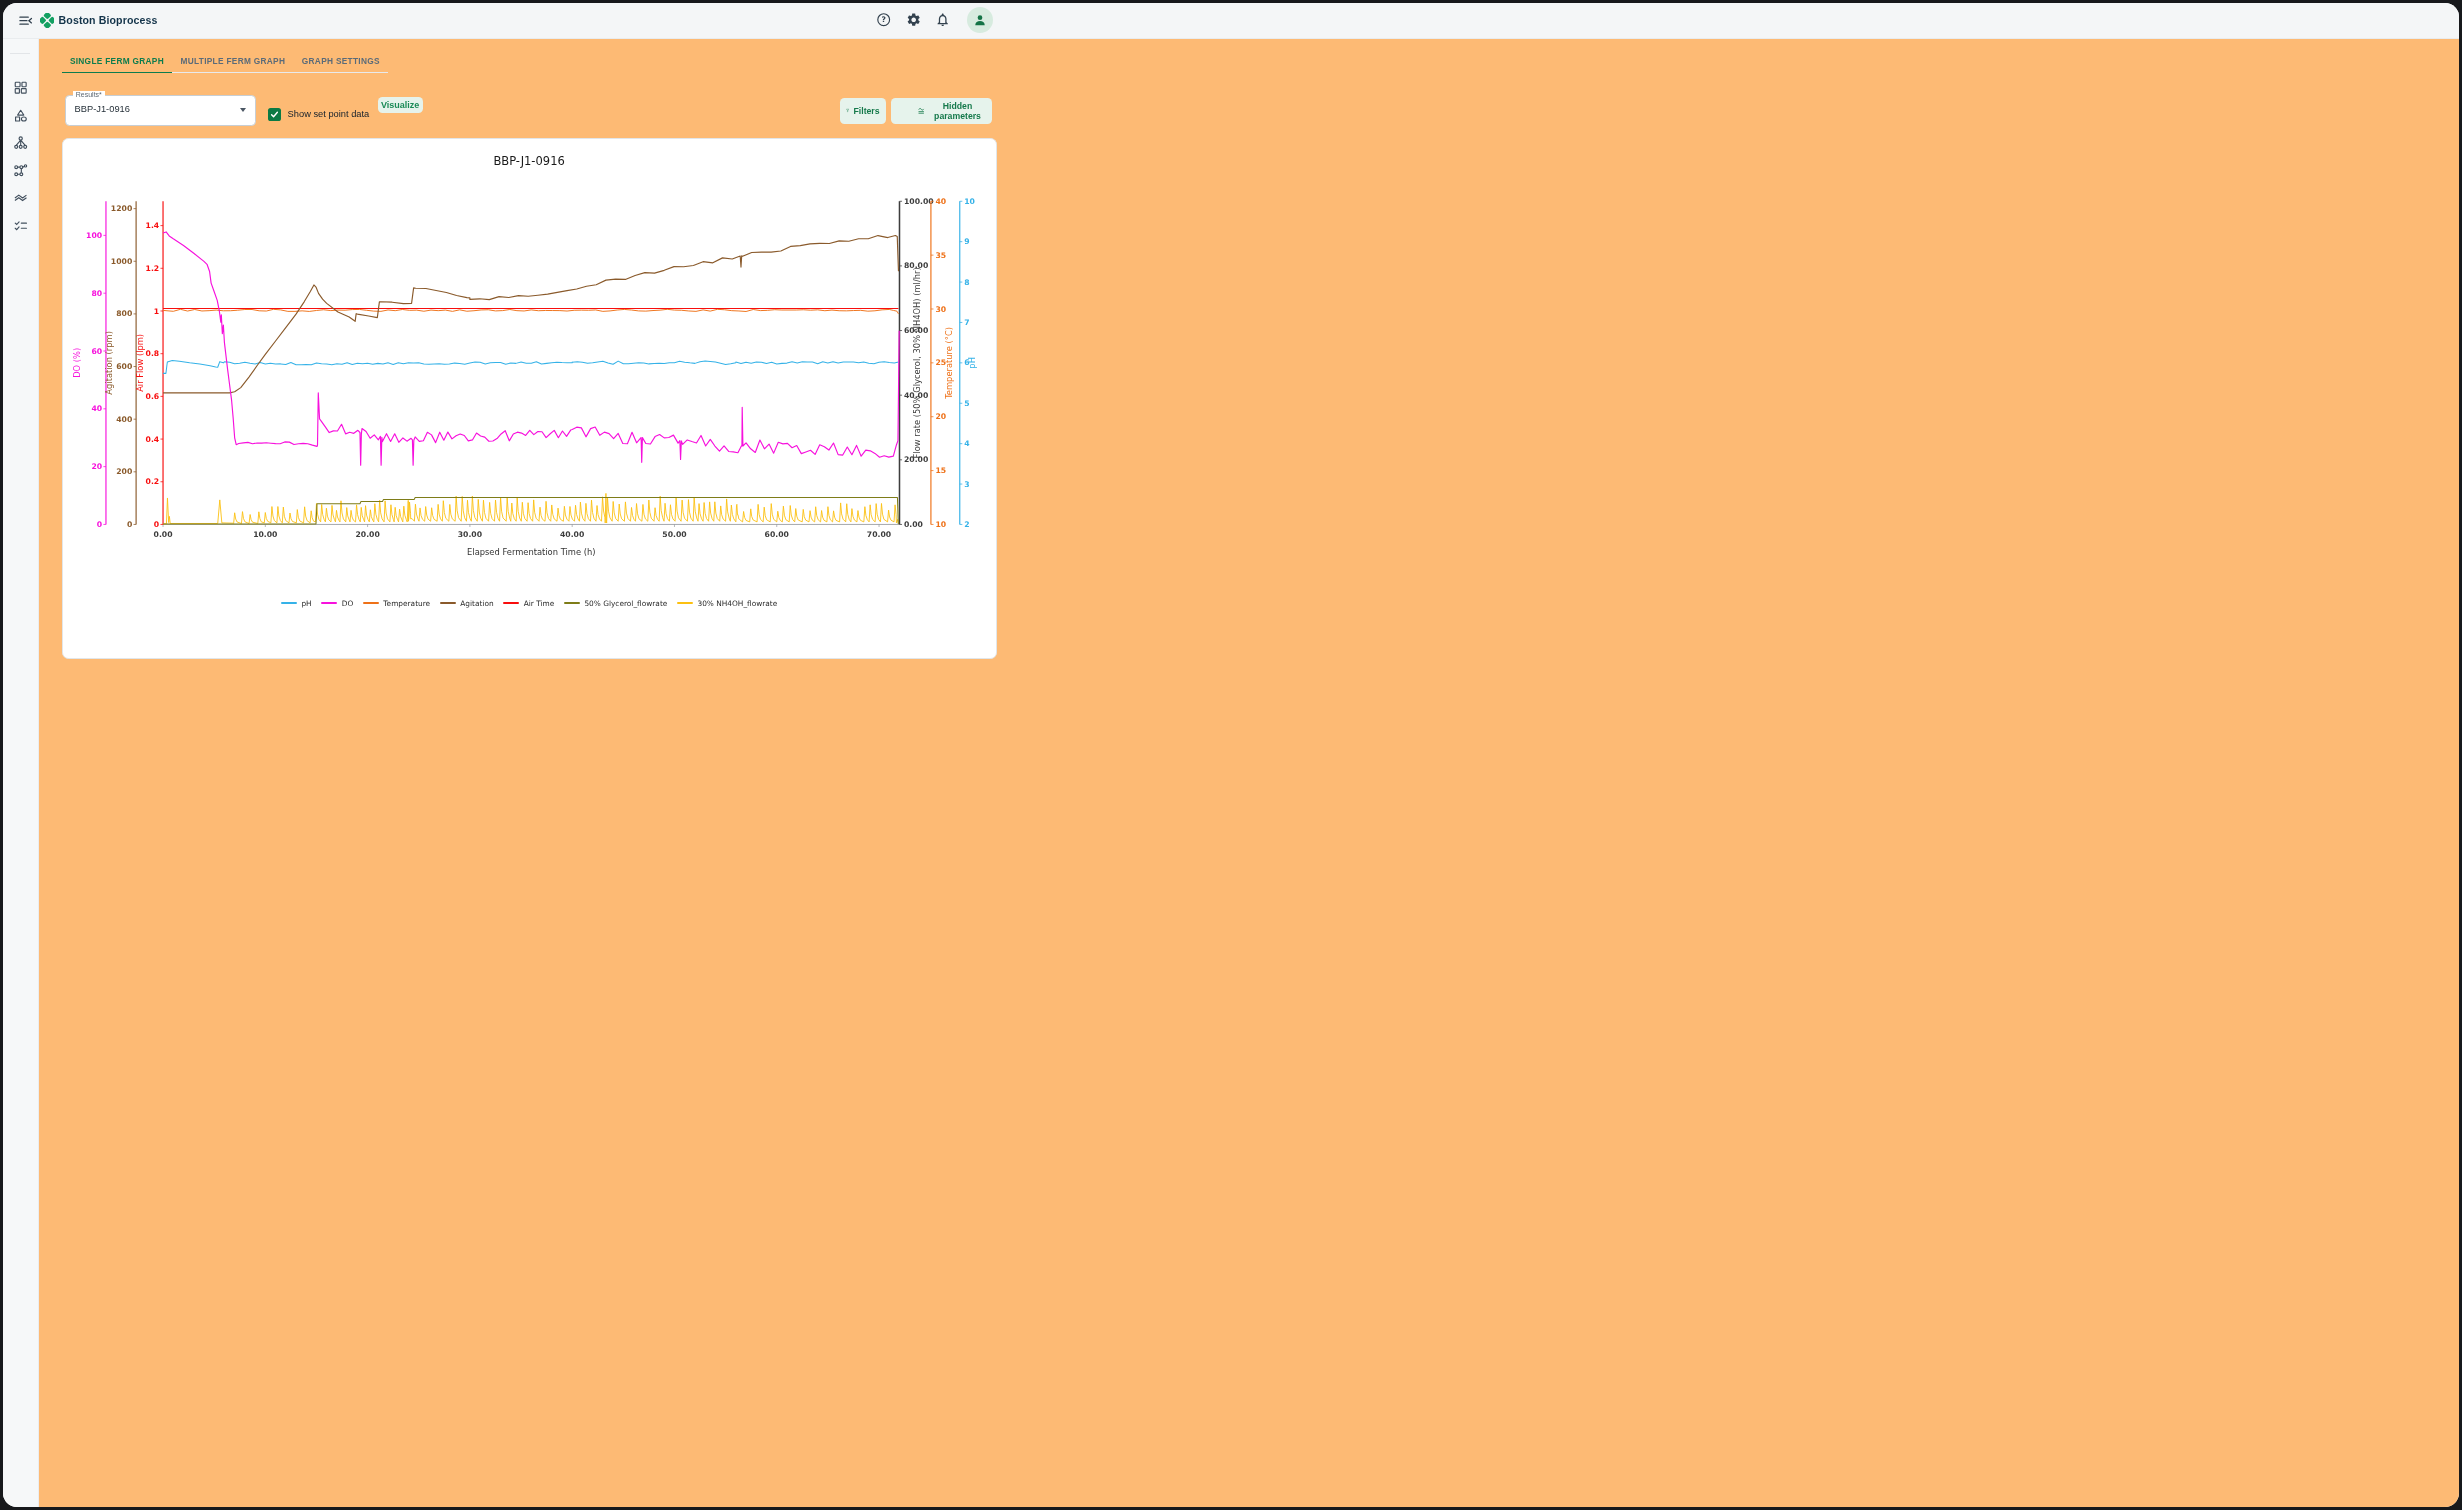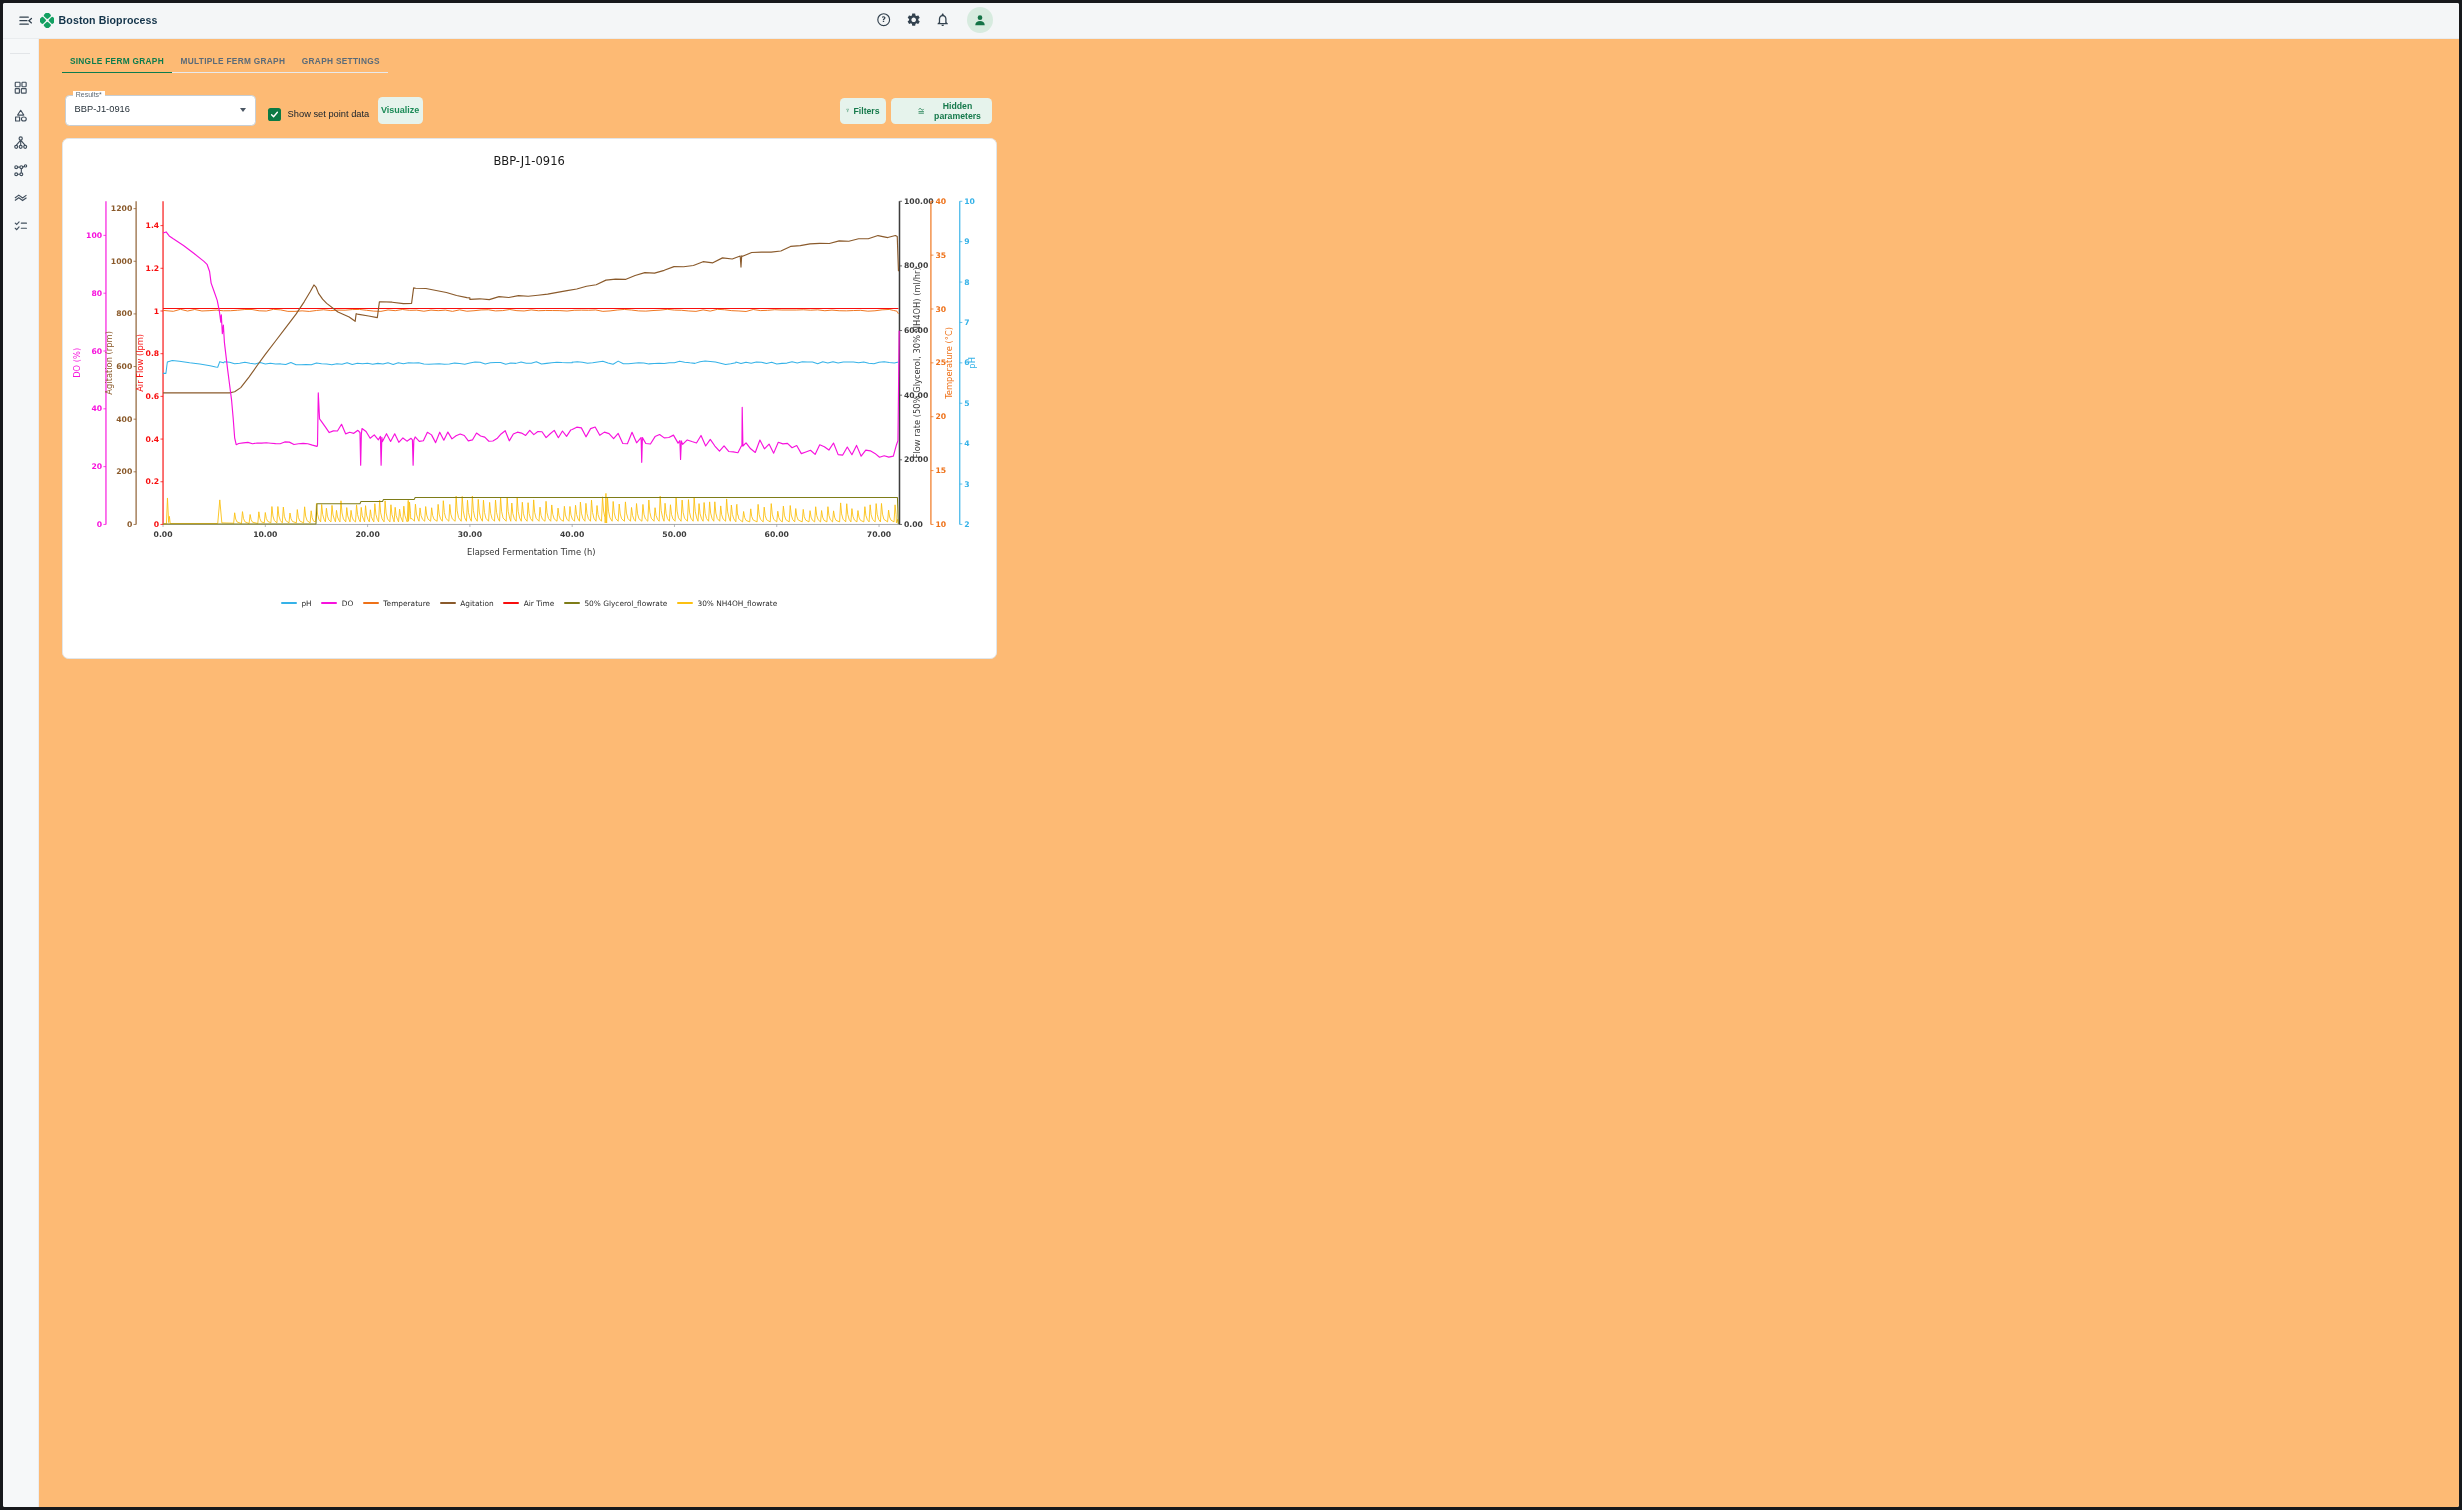--- a/index.html
+++ b/index.html
@@ -1,16 +1,16 @@
 <!DOCTYPE html>
 <html style="font-size:10.3px"><head>
 <meta charset="utf-8">
 <style>
   html,body{margin:0;padding:0;width:1005px;height:617px;background:#17191c;font-family:"Liberation Sans",sans-serif;}
-  .window{position:absolute;left:2.6px;top:2.6px;right:2.6px;bottom:2.6px;background:#ffffff;border-radius:2px;overflow:hidden;}
+  .window{position:absolute;left:2.6px;top:2.6px;right:2.6px;bottom:2.6px;background:#ffffff;border-radius:14px;overflow:hidden;}
   
   .topbar{position:absolute;left:0;top:0;right:0;height:35px;background:#f4f6f7;border-bottom:0.6px solid #e9ecee;z-index:5;}
   .hamburger{position:absolute;left:15.4px;top:10.3px;width:15.4px;height:15.4px;cursor:pointer;}
   .logo{position:absolute;left:37px;top:10.3px;width:14.7px;height:14.7px;}
   .brand{position:absolute;left:56px;top:11.5px;font-size:10.6px;font-weight:700;color:#14344a;letter-spacing:0.1px;}
   .iconbtn{position:absolute;top:9.6px;width:15.4px;height:15.4px;cursor:pointer;}
   .avatar{position:absolute;top:4.5px;left:964px;width:26px;height:26px;border-radius:50%;background:#d7ebdf;display:flex;align-items:center;justify-content:center;cursor:pointer;}
   
   .sidebar{position:absolute;left:0;top:36px;bottom:0;width:35px;background:#f6f8f9;border-right:0.6px solid #ebedf0;z-index:4;}
   .sidebar .divider{position:absolute;top:14.7px;left:7.7px;width:20px;height:0.6px;background:#e2e5e8;}
@@ -21,21 +21,21 @@
   .tab{padding:0 8.3px 6.4px 8.3px;font-size:8.3px;font-weight:700;letter-spacing:0.3px;color:#5a6b79;cursor:pointer;margin-bottom:-1.3px;border-bottom:1.9px solid transparent;white-space:nowrap;}
   .tab.active{color:#0d7c4e;border-bottom-color:#0d7c4e;}
   
   .select-field{position:absolute;left:26px;top:56px;width:189px;height:29px;border:1px solid #c7ced4;border-radius:4.5px;cursor:pointer;background:#fff;}
   .select-field .flabel{position:absolute;left:7px;top:-5.1px;background:#fff;padding:0 3.2px;font-size:7px;color:#5d6873;}
   .select-field .fvalue{position:absolute;left:9px;top:8.3px;font-size:9.3px;color:#1f2a33;}
   .select-field .caret{position:absolute;right:9px;top:12.2px;width:0;height:0;border-left:3.8px solid transparent;border-right:3.8px solid transparent;border-top:4.5px solid #4a5663;}
   .checkbox{position:absolute;left:229px;top:69px;width:13.5px;height:13.5px;background:#0b7a44;border-radius:2.6px;cursor:pointer;display:flex;align-items:center;justify-content:center;}
   .cb-label{position:absolute;left:249px;top:70px;font-size:9.3px;color:#15202b;}
   .btn-soft{position:absolute;background:#e6f3ec;color:#15794b;border:none;border-radius:4.5px;font-size:9px;font-weight:600;font-family:"Liberation Sans",sans-serif;display:flex;align-items:center;justify-content:center;gap:4.5px;cursor:pointer;}
-  #visualize-btn{left:339px;top:58px;width:45px;height:27px;color:#1b8a57;}
+  #visualize-btn{left:339px;top:58px;width:45px;height:16px;color:#1b8a57;}
   #filters-btn{left:801px;top:59px;width:46px;height:26px;font-size:8.7px;justify-content:center;}
   #hidden-btn{left:852px;top:59px;width:101px;height:26px;font-size:8.7px;padding-left:27px;}
   
   .card{position:absolute;left:23px;top:99px;width:933px;height:519px;border:0.6px solid #e2e6e9;border-radius:6.4px;background:#fff;}
   .chart-title{position:absolute;left:0;top:15.4px;width:933px;text-align:center;font-family:"DejaVu Sans",sans-serif;font-size:11.5px;color:#1a1a1a;}
   #chart-svg{position:absolute;left:0;top:0;}
   .legend{position:absolute;left:0;top:460px;width:933px;display:flex;justify-content:center;align-items:center;gap:9.6px;}
   .legend-item{display:flex;align-items:center;gap:4.5px;cursor:pointer;}
   .legend-swatch{width:16px;height:2.6px;border-radius:1.3px;}
   .legend-label{font-family:"DejaVu Sans",sans-serif;font-size:7.4px;color:#2b2b2b;}

